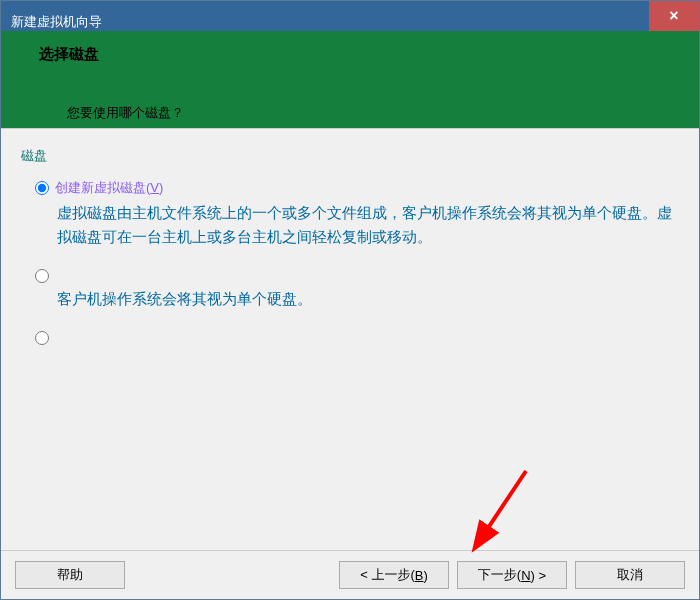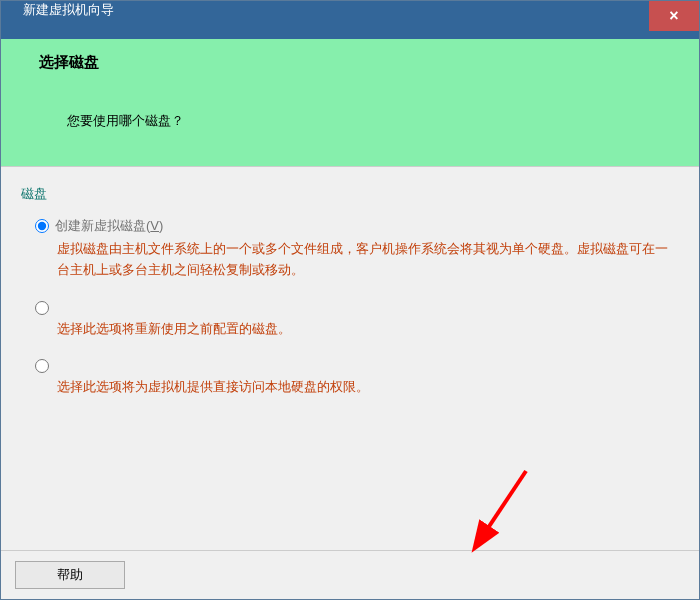--- a/index.html
+++ b/index.html
@@ -19,24 +19,24 @@
       width: 700px;
       height: 600px;
       border: 1px solid #5a7a9a;
       display: flex;
       flex-direction: column;
       position: relative;
     }
     .titlebar {
       background: #336699;
       color: #fff;
-      height: 38px;
-      display: flex;
-      align-items: flex-start;
-      padding-left: 22px;
+      height: 30px;
+      display: flex;
+      align-items: flex-end;
+      padding-left: 10px;
       position: relative;
     }
     .titlebar-title {
       font-size: 13px;
     }
     .close-btn {
       position: absolute;
       right: 0;
       top: 0;
       width: 50px;
@@ -44,22 +44,22 @@
       background: #c75050;
       color: #fff;
       display: flex;
       align-items: center;
       justify-content: center;
       font-size: 16px;
       font-weight: bold;
       cursor: pointer;
     }
     .header-section {
-      background: #86efac;
-      padding: 14px 20px 36px 38px;
+      background: #15803d;
+      padding: 14px 20px 6px 38px;
       border-bottom: 1px solid #ccc;
     }
     .header-title {
       font-weight: bold;
       font-size: 15px;
       color: #000;
       margin-bottom: 6px;
     }
     .header-subtitle {
       font-size: 13px;
@@ -90,28 +90,28 @@
       align-items: center;
       margin-bottom: 4px;
     }
     .radio-line input[type="radio"] {
       margin-right: 6px;
       width: 14px;
       height: 14px;
     }
     .radio-label {
       font-size: 13px;
-      color: #737373;
+      color: #8b5cf6;
     }
     .radio-label .hotkey {
       text-decoration: underline;
     }
     .radio-desc {
-      font-size: 13px;
-      color: #c2410c;
+      font-size: 15px;
+      color: #0369a1;
       padding-left: 22px;
       line-height: 1.6;
     }
     .button-bar {
       background: #f0f0f0;
       border-top: 1px solid #ccc;
       padding: 10px 14px;
       display: flex;
       align-items: flex-end;
     }
@@ -180,36 +180,48 @@
             <span>创建新虚拟磁盘(</span><span class="hotkey">V</span><span>)</span>
           </span>
         </label>
         <div class="radio-desc">虚拟磁盘由主机文件系统上的一个或多个文件组成，客户机操作系统会将其视为单个硬盘。虚拟磁盘可在一台主机上或多台主机之间轻松复制或移动。</div>
       </div>
 
       <div class="radio-option">
         <label class="radio-line">
           <input type="radio" name="disk" style="">
         </label>
-        <div class="radio-desc">选择此选项将重新使用之前配置的磁盘。</div>
+        <div class="radio-desc">客户机操作系统会将其视为单个硬盘。</div>
       </div>
 
       <div class="radio-option">
         <label class="radio-line">
           <input type="radio" name="disk" style="">
         </label>
-        <div class="radio-desc">选择此选项将为虚拟机提供直接访问本地硬盘的权限。</div>
       </div>
 
     </div>
   </div>
 
   <div class="button-bar">
     <button class="btn btn-help">帮助</button>
     <div class="spacer"></div>
+    <div class="btn-group-right">
+      <button class="btn btn-nav">
+        <span>&lt; 上一步(</span>
+          <span class="hotkey">B</span>
+          <span>)</span>
+      </button>
+      <button class="btn btn-nav">
+        <span>下一步(</span>
+          <span class="hotkey">N</span>
+          <span>) &gt;</span>
+      </button>
+      <button class="btn btn-nav">取消</button>
+    </div>
   </div>
 
   <svg class="arrow-annotation" width="100" height="100" viewBox="0 0 100 100">
     <defs>
       <marker id="ahead" markerWidth="8" markerHeight="8" refX="6" refY="3" orient="auto">
         <polygon points="0 0, 8 3, 0 6" fill="#ff0000"></polygon>
       </marker>
     </defs>
     <line x1="85" y1="10" x2="35" y2="85" stroke="#ff0000" stroke-width="4" marker-end="url(#ahead)"></line>
   </svg>

